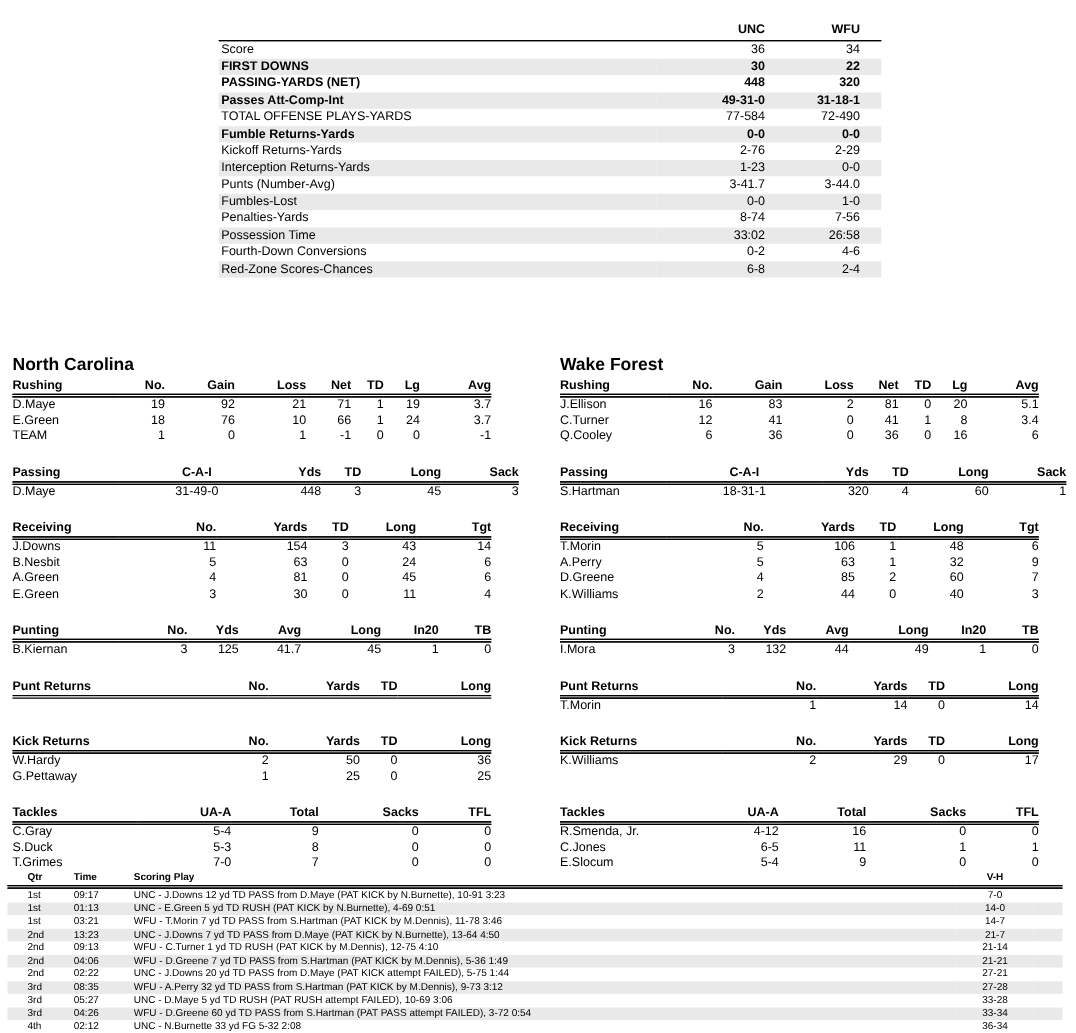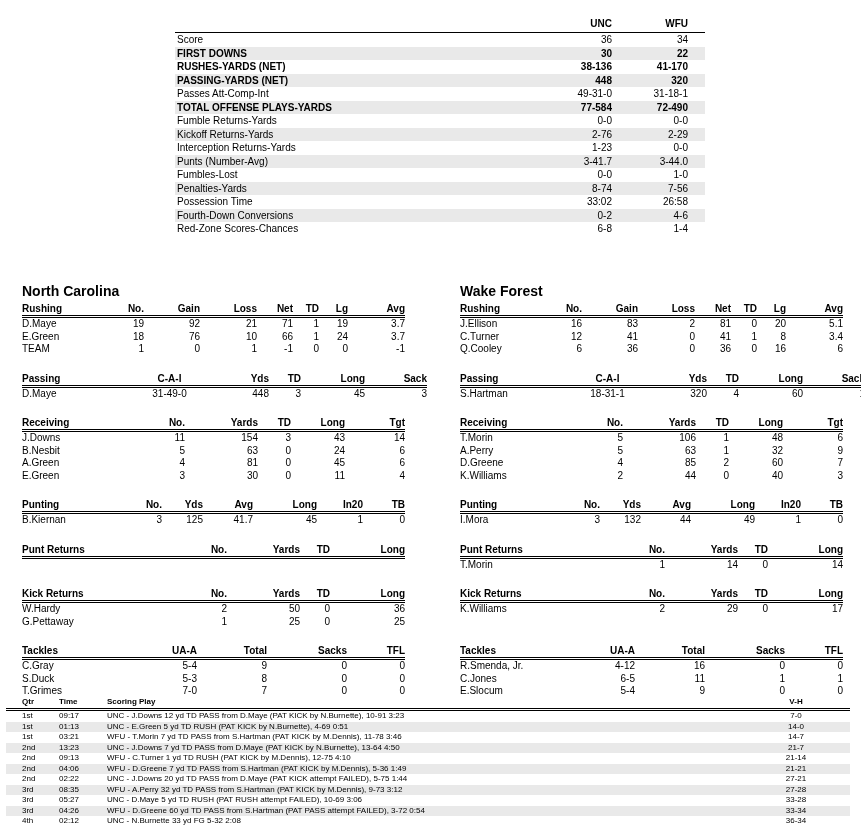--- a/index.html
+++ b/index.html
@@ -13,21 +13,21 @@
   .stats th{border-bottom:1px solid #000;font-weight:bold;height:16px;line-height:16px;}
   .stats td{height:13.5px;line-height:13.5px;}
   .stats td.l{padding-left:2px;}
   .stats tbody tr:nth-of-type(even){background:#e9e9e9;}
   .stats tbody tr:nth-of-type(2),
   .stats tbody tr:nth-of-type(3),
   .stats tbody tr:nth-of-type(4),
   .stats tbody tr:nth-of-type(6){font-weight:bold;}
 
   
-  .teams{position:absolute;left:22px;top:284px;display:grid;grid-template-columns:383px 383px;column-gap:55px;row-gap:16px;align-items:start;}
+  .teams{position:absolute;left:10px;top:284px;display:grid;grid-template-columns:383px 383px;column-gap:55px;row-gap:16px;align-items:start;}
   .team-title{margin:0 0 3px 0;font-size:14px;line-height:15px;font-weight:bold;}
   .mini{width:383px;font-size:10px;}
   .mini th{border-bottom:3px double #000;font-weight:bold;height:13px;line-height:13px;}
   .mini td{height:12.5px;line-height:12.5px;}
 
   
   .scoring{position:absolute;left:6px;top:696px;width:844px;font-size:8px;}
   .scoring th{border-bottom:3px double #000;font-weight:bold;height:12px;line-height:12px;}
   .scoring td{height:10.5px;line-height:10.5px;}
   .scoring th:first-child,.scoring td:first-child{padding-left:16px;}
@@ -60,26 +60,20 @@
         <td></td>
       </tr>
 
       <tr>
         <td class="l">FIRST DOWNS</td>
         <td class="r">30</td>
         <td class="r">22</td>
         <td></td>
       </tr>
 
-      <tr>
-        <td class="l">RUSHES-YARDS (NET)</td>
-        <td class="r">38-136</td>
-        <td class="r">41-170</td>
-        <td></td>
-      </tr>
 
       <tr>
         <td class="l">PASSING-YARDS (NET)</td>
         <td class="r">448</td>
         <td class="r">320</td>
         <td></td>
       </tr>
 
       <tr>
         <td class="l">Passes Att-Comp-Int</td>
@@ -149,21 +143,21 @@
       <tr>
         <td class="l">Fourth-Down Conversions</td>
         <td class="r">0-2</td>
         <td class="r">4-6</td>
         <td></td>
       </tr>
 
       <tr>
         <td class="l">Red-Zone Scores-Chances</td>
         <td class="r">6-8</td>
-        <td class="r">1-4</td>
+        <td class="r">2-4</td>
         <td></td>
       </tr>
     </tbody>
 </table>
 
 <div class="teams">
 
   <div>
     <h2 class="team-title">North Carolina</h2>
     <table class="mini">

